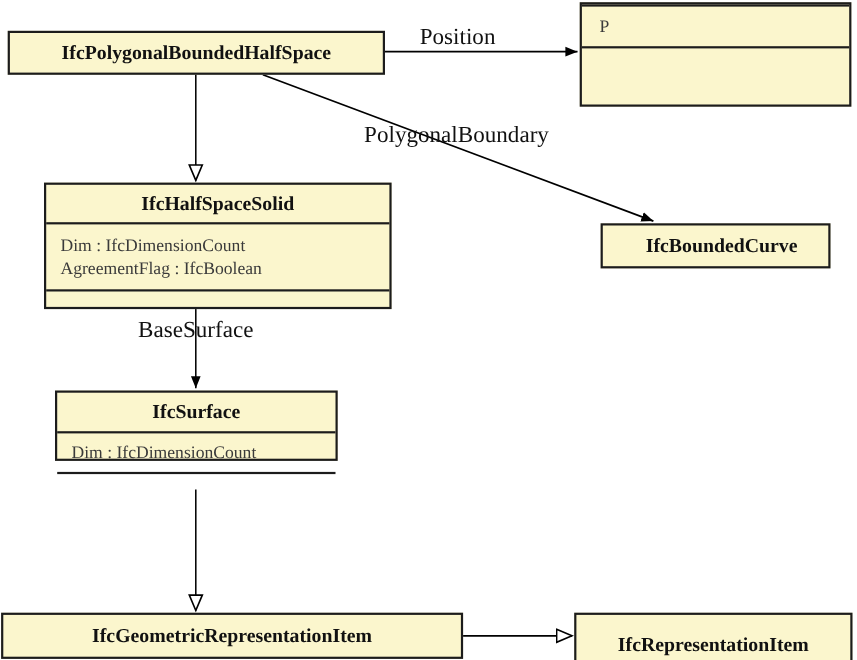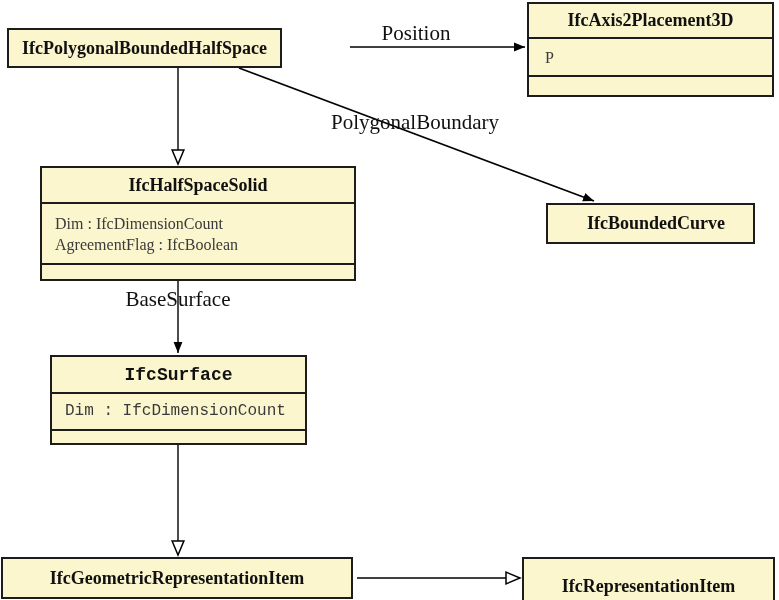--- a/index.html
+++ b/index.html
@@ -72,52 +72,51 @@
   <line x1="178" y1="67" x2="178" y2="164" stroke="#000000" stroke-width="1.4" marker-end="url(#arrHollow)"></line>
   <line x1="178" y1="281" x2="178" y2="353" stroke="#000000" stroke-width="1.4" marker-end="url(#arrFilled)"></line>
   <line x1="178" y1="445" x2="178" y2="555" stroke="#000000" stroke-width="1.4" marker-end="url(#arrHollow)"></line>
   <line x1="357" y1="578" x2="520" y2="578" stroke="#000000" stroke-width="1.6" marker-end="url(#arrHollow)"></line>
 </svg>
 
 <div class="edge-label" style="left:377px; top:21px; width:78px;">Position</div>
 <div class="edge-label" style="left:324px; top:110px; width:182px;">PolygonalBoundary</div>
 <div class="edge-label" style="left:121px; top:287px; width:114px;">BaseSurface</div>
 
-<div class="node single" style="left:7px; top:28px; width:275px; height:40px;">
+<div class="node single" style="left:7px; top:28px; width:343px; height:40px;">
   <div class="node-title">IfcPolygonalBoundedHalfSpace</div>
 </div>
 
 <div class="node" style="left:527px; top:2px; width:247px; height:95px;">
-  <div class="node-title" style="flex:0 0 33px;">IfcAxis2Placement3D</div>
   <div class="compartment attrs" style="flex:0 0 38px; padding-left:16px;">
     <div class="attr-line">P</div>
   </div>
   <div class="compartment ops"></div>
 </div>
 
 <div class="node" style="left:40px; top:166px; width:316px; height:115px;">
   <div class="node-title" style="flex:0 0 34px;">IfcHalfSpaceSolid</div>
   <div class="compartment attrs" style="flex:0 0 61px;">
     <div class="attr-line">Dim : IfcDimensionCount</div>
     <div class="attr-line">AgreementFlag : IfcBoolean</div>
   </div>
   <div class="compartment ops"></div>
 </div>
 
 <div class="node single" style="left:546px; top:203px; width:209px; height:41px;padding-left:11px;">
   <div class="node-title">IfcBoundedCurve</div>
 </div>
 
-<div class="node" style="left:50px; top:355px; width:257px; height:90px;font-family:Liberation Mono, monospace;">
+<div class="node" style="left:50px; top:355px; width:257px; height:64px;">
   <div class="node-title" style="flex:0 0 35px;">IfcSurface</div>
   <div class="compartment attrs" style="flex:0 0 37px;">
     <div class="attr-line">Dim : IfcDimensionCount</div>
   </div>
   <div class="compartment ops"></div>
 </div>
 
-<div class="node single" style="left:1px; top:557px; width:352px; height:42px;">
+<div class="node single" style="left:1px; top:557px; width:420px; height:42px;">
   <div class="node-title">IfcGeometricRepresentationItem</div>
 </div>
 
 <div class="node single" style="left:522px; top:557px; width:253px; height:58px;">
   <div class="node-title">IfcRepresentationItem</div>
 </div>
 
 </body></html>

